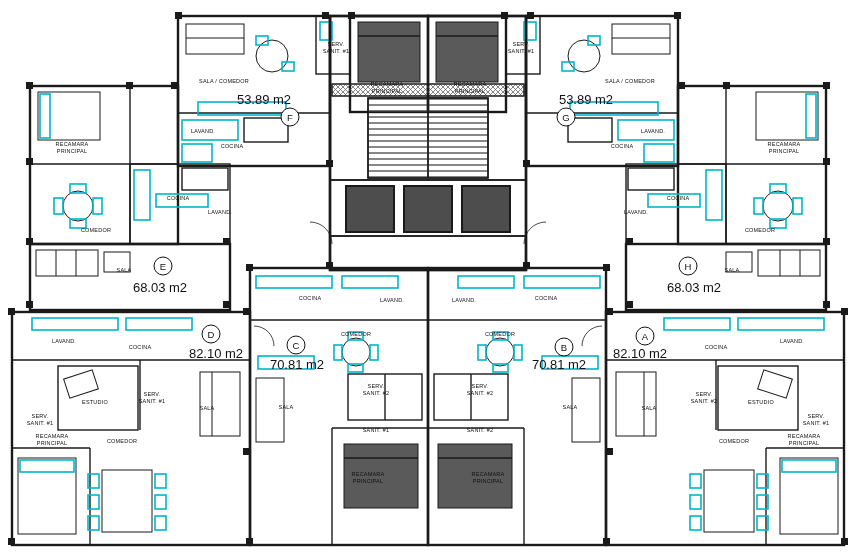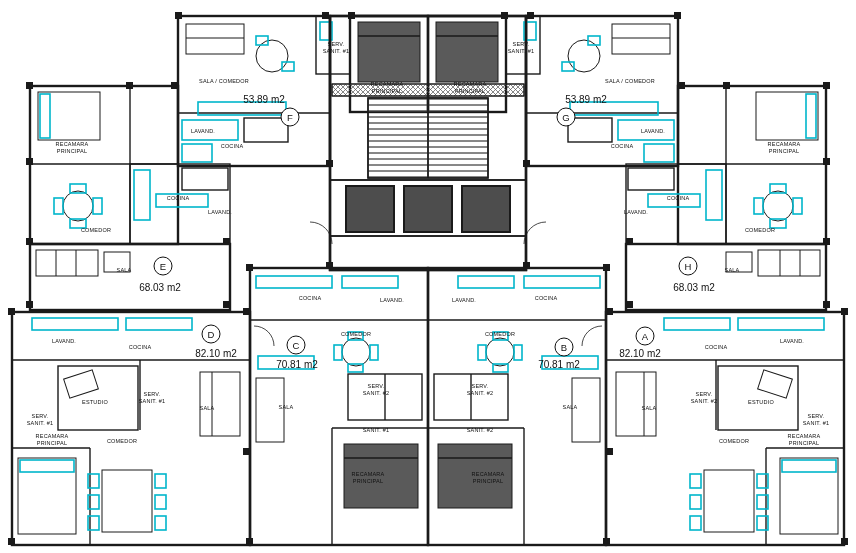--- a/index.html
+++ b/index.html
@@ -17,21 +17,21 @@
   .stairs{fill:url(#treads);stroke:var(--line,#1a1a1a);stroke-width:1.4}
   .hatchband{fill:url(#diag);stroke:var(--line,#1a1a1a);stroke-width:1}
   .hatchline{stroke:#444;stroke-width:.8}
   .diagline{stroke:#555;stroke-width:.7}
   .room-label{position:absolute;transform:translate(-50%,-50%);font-size:5.5px;line-height:1.2;
     color:#111;text-align:center;white-space:nowrap;letter-spacing:.2px}
   .room-label.wrap{white-space:normal}
   .unit-marker{position:absolute;transform:translate(-50%,-50%);width:17px;height:17px;
     border:1.4px solid #111;border-radius:50%;display:flex;align-items:center;justify-content:center;
     font-size:9.5px;color:#111;background:#fff;z-index:3}
-  .unit-area{position:absolute;transform:translate(-50%,-50%);font-size:10px;color:#111;white-space:nowrap;z-index:3}
+  .unit-area{position:absolute;transform:translate(-50%,-50%);font-size:13px;color:#111;white-space:nowrap;z-index:3}
 </style>
 </head>
 <body>
 
 <div id="plan">
   <svg width="856" height="553" viewBox="0 0 856 553" aria-hidden="true">
     <defs>
       <pattern id="treads" width="6" height="6" patternUnits="userSpaceOnUse">
         <line class="hatchline" x1="0" y1="3" x2="6" y2="3"></line>
       </pattern>

